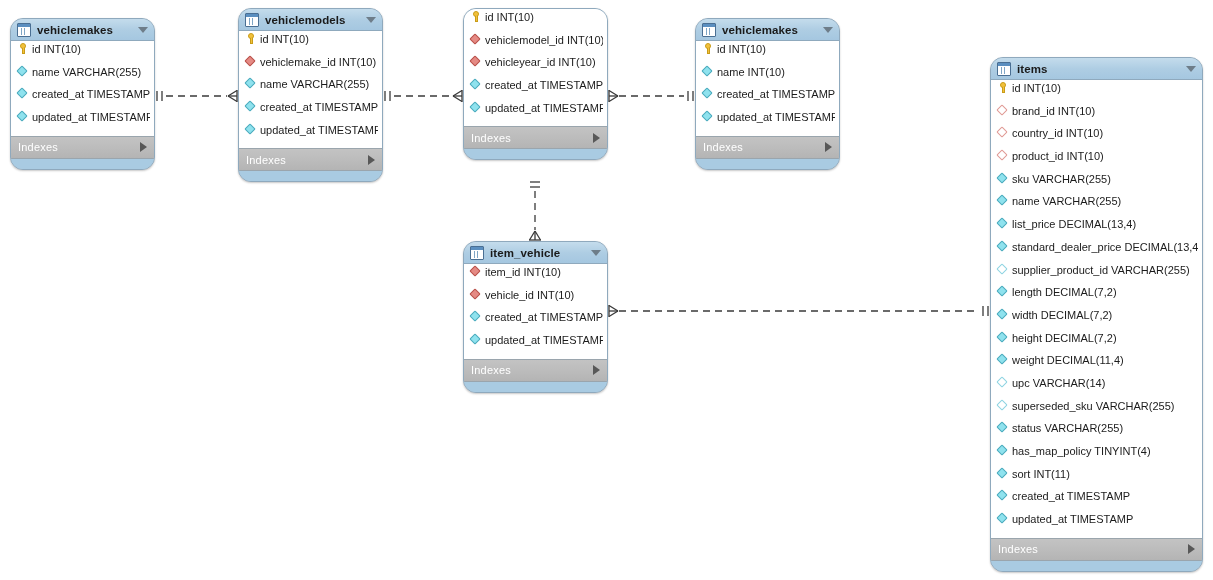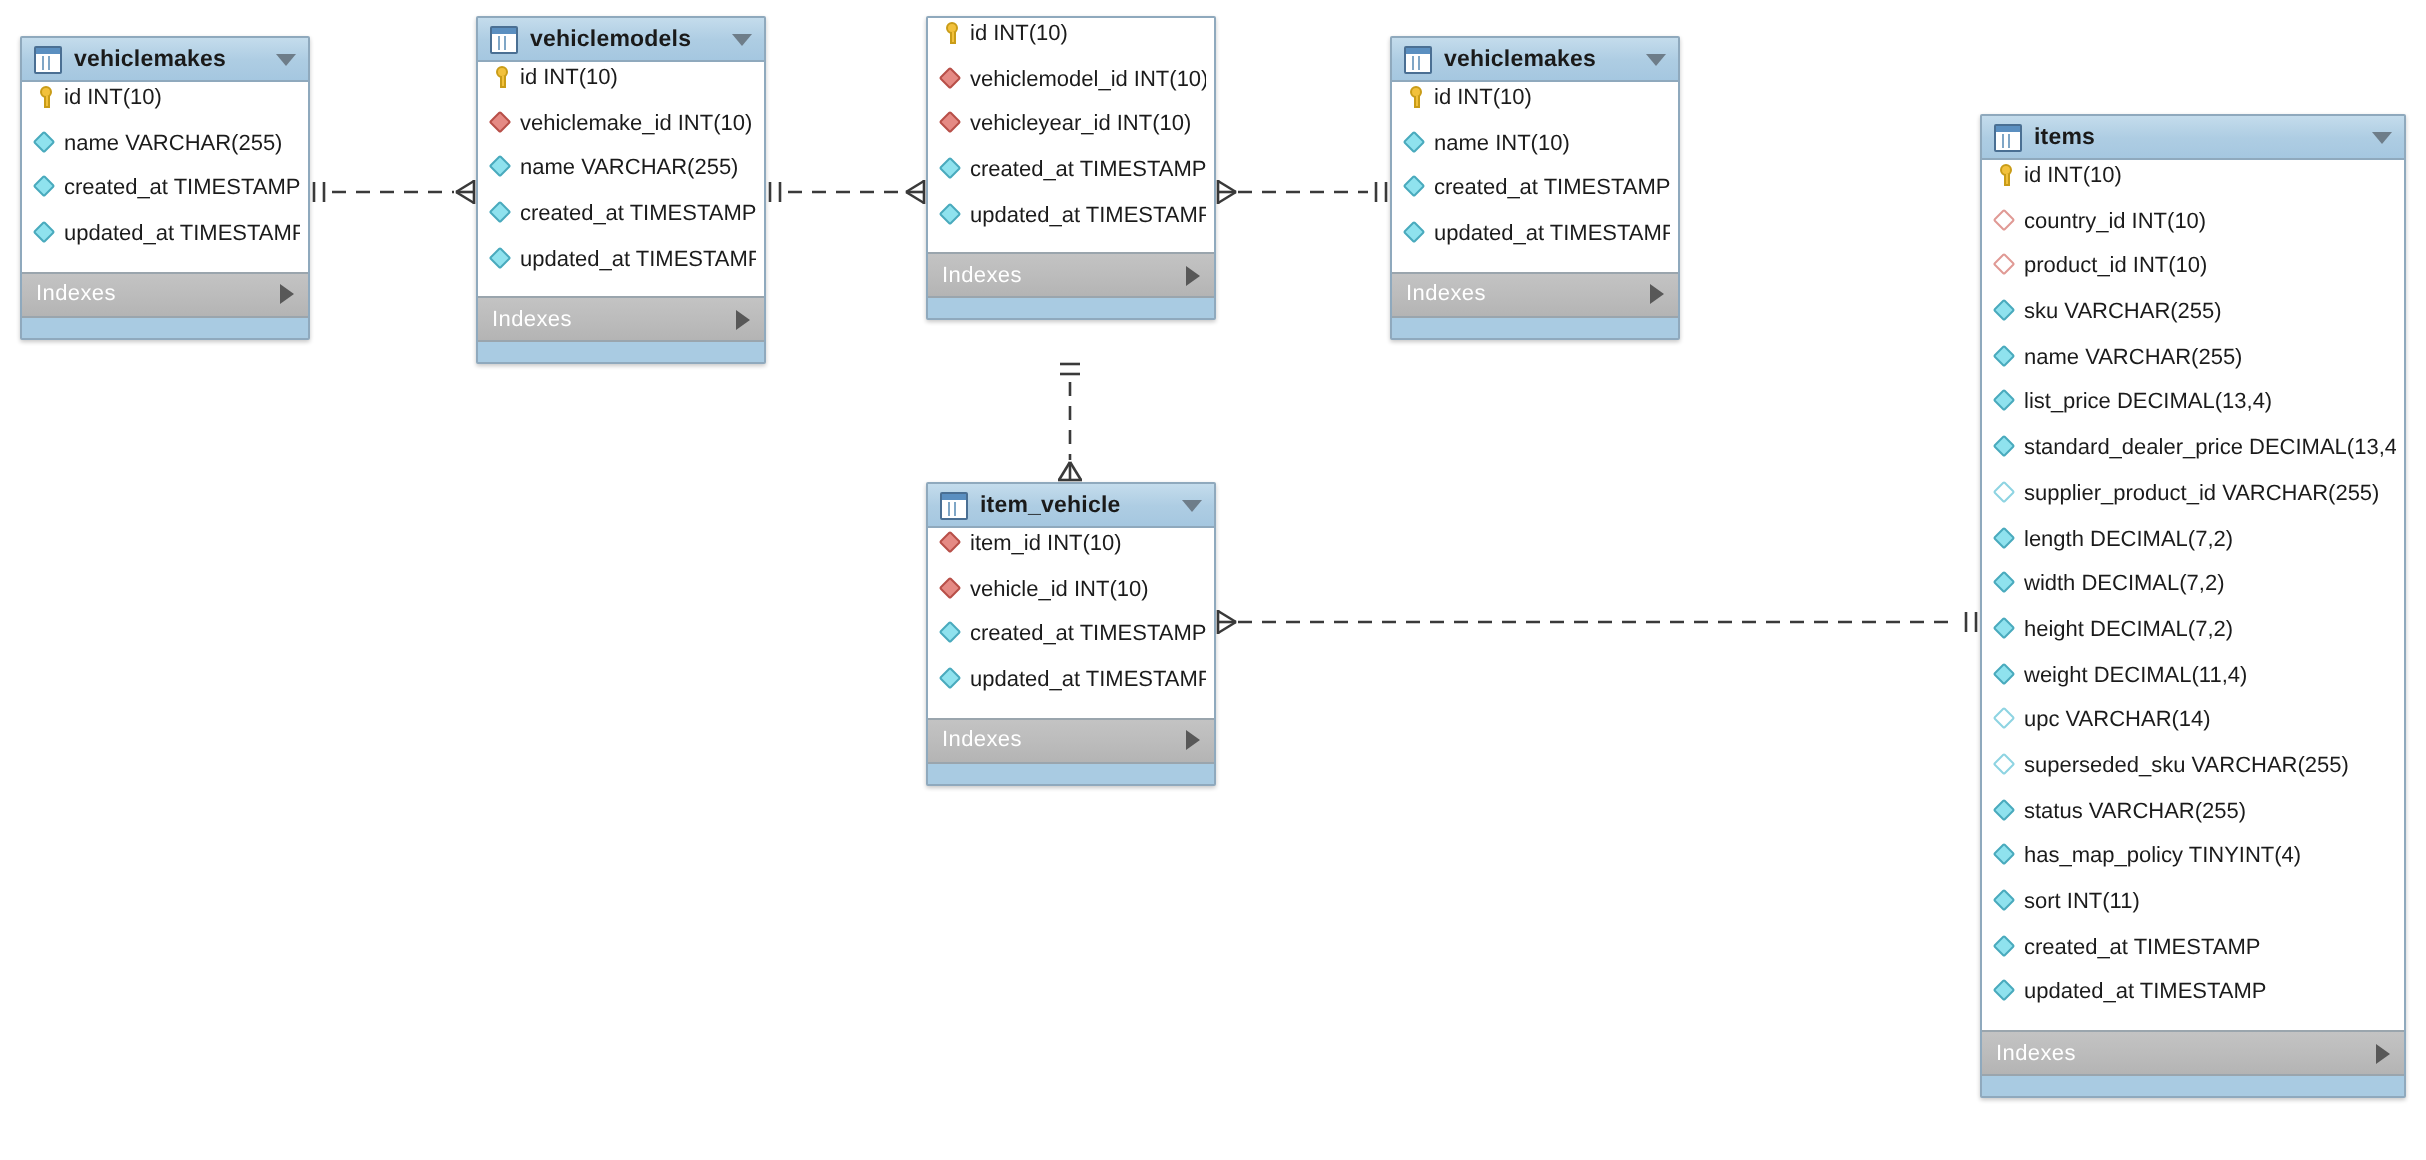--- a/index.html
+++ b/index.html
@@ -11,21 +11,21 @@
     overflow:hidden;
     position:relative;
   }
   #canvas{position:absolute;left:0;top:0;width:1213px;height:580px;}
 
   
   .table-box{
     position:absolute;
     background:#b7d2e5;
     border:1px solid #8fa9bd;
-    border-radius:1px;
+    border-radius:13px;
     box-shadow:0 1px 2px rgba(0,0,0,.22);
     box-sizing:border-box;
     overflow:hidden;
     z-index:5;
   }
   .tbl-header{
     height:22px;
     display:flex;align-items:center;
     padding:0 6px 0 6px;
     background:linear-gradient(to bottom,#c4dcec 0%,#aecde3 52%,#a5c7e0 100%);
@@ -370,20 +370,26 @@
         </div>
         <div class="tbl-cols">
           <div class="col-row">
             <span class="mk mk-pk"></span>
             <span class="col-label">id INT(10)</span>
           </div>
           <div class="col-row">
             <span class="mk mk-fk-null">
               <span class="dia"></span>
             </span>
+            <span class="col-label">brand_id INT(10)</span>
+          </div>
+          <div class="col-row">
+            <span class="mk mk-fk-null">
+              <span class="dia"></span>
+            </span>
             <span class="col-label">country_id INT(10)</span>
           </div>
           <div class="col-row">
             <span class="mk mk-fk-null">
               <span class="dia"></span>
             </span>
             <span class="col-label">product_id INT(10)</span>
           </div>
           <div class="col-row">
             <span class="mk mk-col">

